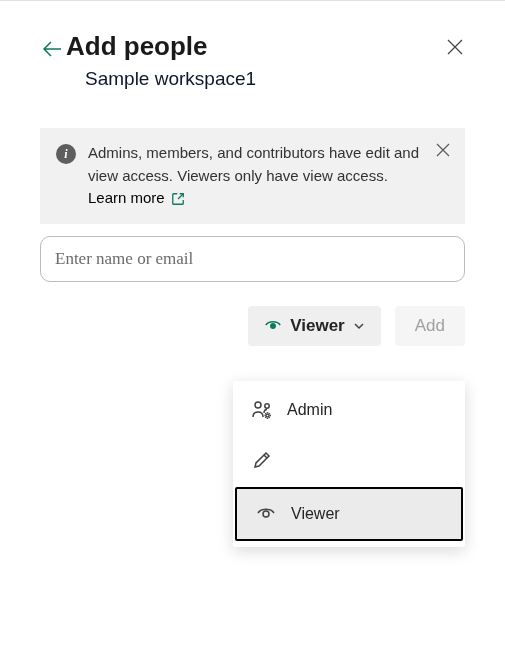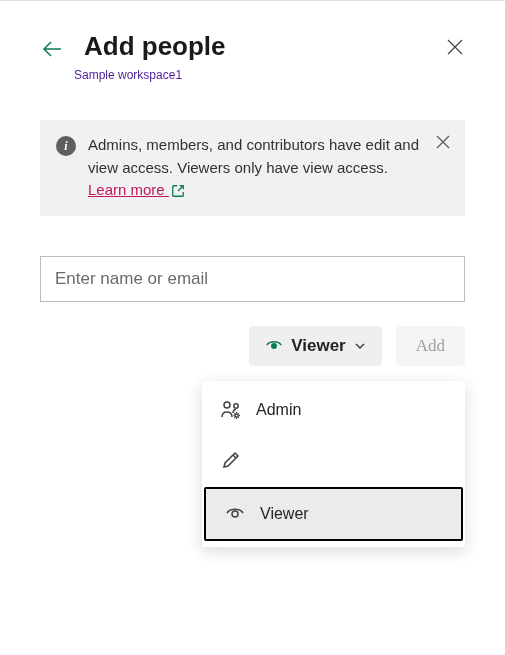--- a/index.html
+++ b/index.html
@@ -11,45 +11,45 @@
       color: #242424;
       position: relative;
       border-top: 1px solid #e0e0e0;
     }
     .container {
       padding: 30px 40px 0 40px;
     }
     .header-row {
       display: flex;
       align-items: center;
-      gap: 20px;
+      gap: 2px;
       position: relative;
     }
     .back-btn {
       color: #0d7a5f;
       cursor: pointer;
       padding-top: 4px;
     }
     .title {
       font-size: 26px;
       font-weight: 700;
       color: #1a1a1a;
     }
     .close-btn {
       position: absolute;
       right: 0;
       top: 6px;
       color: #424242;
       cursor: pointer;
     }
     .subtitle {
-      font-size: 12px;
-      color: #4c1d95;
+      font-size: 19px;
+      color: #0f172a;
       margin-top: 6px;
-      margin-left: 34px;
+      margin-left: 45px;
     }
     .info-banner {
       background: #f1f1f1;
       padding: 14px 16px;
       margin-top: 38px;
       display: flex;
       gap: 12px;
       align-items: flex-start;
       position: relative;
     }
@@ -69,46 +69,45 @@
       flex-shrink: 0;
       margin-top: 2px;
     }
     .info-text {
       font-size: 15px;
       line-height: 1.5;
       color: #323232;
       padding-right: 30px;
     }
     .learn-link {
-      color: #be185d;
-      text-decoration: underline;
+      color: #000000;
       cursor: pointer;
     }
     .ext-icon {
       display: inline-block;
       vertical-align: middle;
       margin-left: 2px;
       color: #0d7a5f;
     }
     .info-dismiss {
       position: absolute;
       right: 14px;
       top: 14px;
       color: #5a5a5a;
       cursor: pointer;
     }
     .input-field {
       width: 100%;
-      margin-top: 40px;
+      margin-top: 12px;
       padding: 12px 14px;
       font-size: 17px;
       border: 1px solid #bcbcbc;
-      border-radius: 0;
-      color: #242424;
-      font-family: Liberation Sans, sans-serif;
+      border-radius: 10px;
+      color: #242424;
+      font-family: Liberation Serif, serif;
     }
     .input-field::placeholder {
       color: #6b6b6b;
     }
     .action-row {
       display: flex;
       justify-content: flex-end;
       gap: 14px;
       margin-top: 24px;
     }
@@ -133,27 +132,27 @@
       font-size: 12px;
       color: #424242;
     }
     .add-btn {
       background: #f5f5f5;
       border: none;
       padding: 10px 20px;
       border-radius: 4px;
       font-size: 17px;
       color: #a0a0a0;
-      font-family: Liberation Serif, serif;
+      font-family: Liberation Sans, sans-serif;
     }
     .dropdown {
       position: absolute;
       right: 40px;
       top: 380px;
-      width: 263px;
+      width: 232px;
       background: #fff;
       box-shadow: 0 4px 16px rgba(0,0,0,0.15);
       border-radius: 2px;
       padding: 4px 0;
     }
     .dropdown-item {
       padding: 14px 18px;
       display: flex;
       align-items: center;
       gap: 14px;

